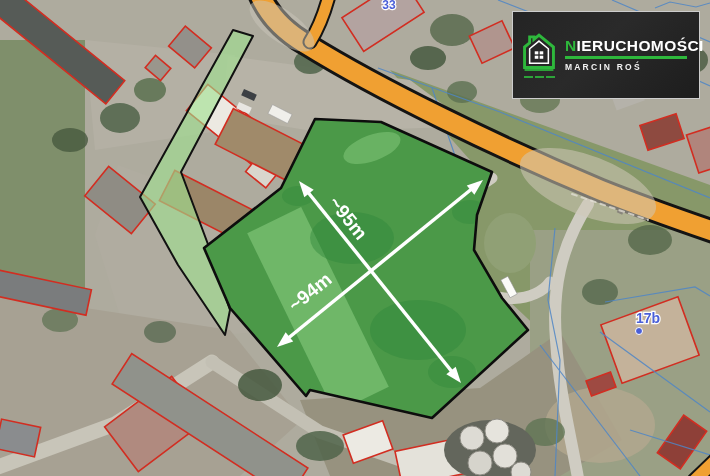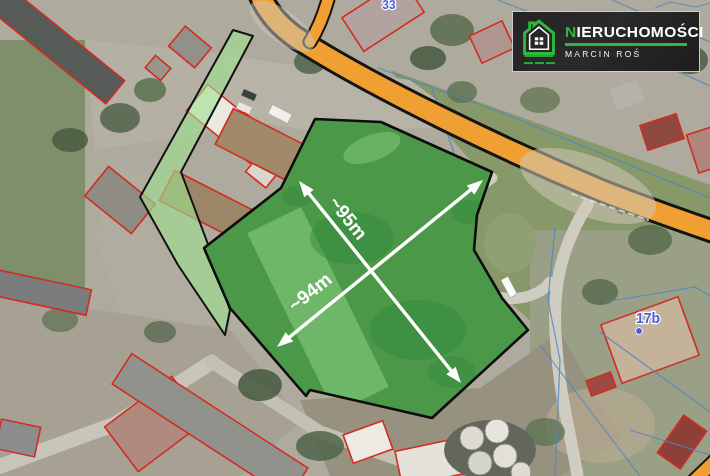--- a/index.html
+++ b/index.html
@@ -9,31 +9,31 @@
   }
   html,body{margin:0;padding:0;background:#777;}
   .stage{position:relative;width:710px;height:476px;overflow:hidden;
          font-family:"Liberation Sans",sans-serif;background:#aeab9e;}
   svg{display:block;}
   .dim-label{fill:var(--arrow-white,#fff);font-family:"Liberation Sans",sans-serif;
              font-weight:bold;font-size:19px;}
   .map-number{fill:var(--label-blue,#4a5fd8);font-family:"Liberation Sans",sans-serif;
               font-weight:bold;stroke:#ffffff;stroke-width:2.4px;paint-order:stroke;}
   
-  .logo{position:absolute;left:512px;top:11px;width:188px;height:61px;
+  .logo{position:absolute;left:512px;top:11px;width:188px;height:88px;
         background:linear-gradient(135deg,#242424 0%,#2a2a2a 45%,#1d1d1d 100%);
         border:1px solid rgba(235,235,235,.85);
         display:flex;align-items:center;box-sizing:border-box;padding:6px 8px 6px 9px;}
   .logo-icon-wrap{width:38px;display:flex;flex-direction:column;align-items:center;gap:2px;}
   .logo-text{margin-left:9px;display:flex;flex-direction:column;}
   .logo-title{font-size:15.5px;font-weight:bold;letter-spacing:.4px;color:#fff;
               line-height:1.05;white-space:nowrap;}
   .logo-title .initial{color:var(--logo-green,#2eb83c);}
   .logo-underline{height:3px;background:var(--logo-green,#2eb83c);margin-top:2px;width:122px;}
-  .logo-subtitle{font-size:8.5px;font-weight:normal;color:#f2f2f2;letter-spacing:2.2px;
+  .logo-subtitle{font-size:8.5px;font-weight:bold;color:#f2f2f2;letter-spacing:2.2px;
                  margin-top:3px;white-space:nowrap;}
   .logo-tagline{display:flex;gap:2px;margin-top:1px;}
   .logo-tagline span{display:block;width:9px;height:2px;background:var(--logo-green,#2eb83c);opacity:.85;}
 </style>
 </head>
 <body>
 
 <div class="stage">
 
 <svg width="710" height="476" viewBox="0 0 710 476">

